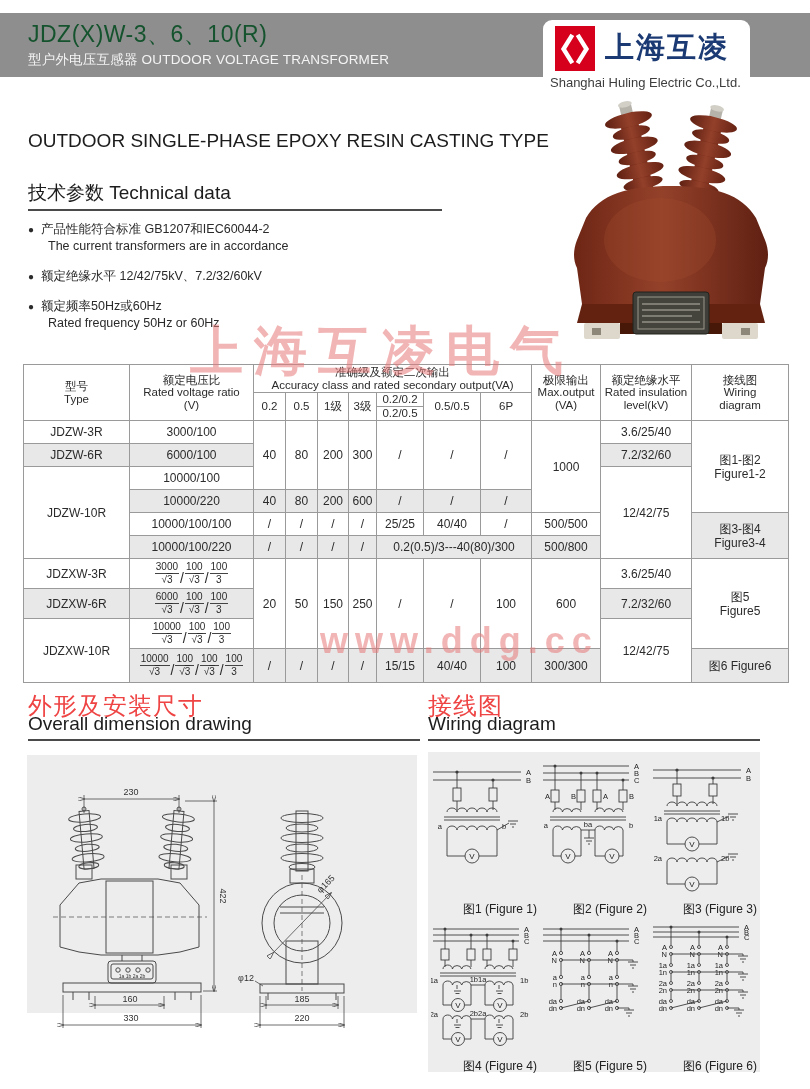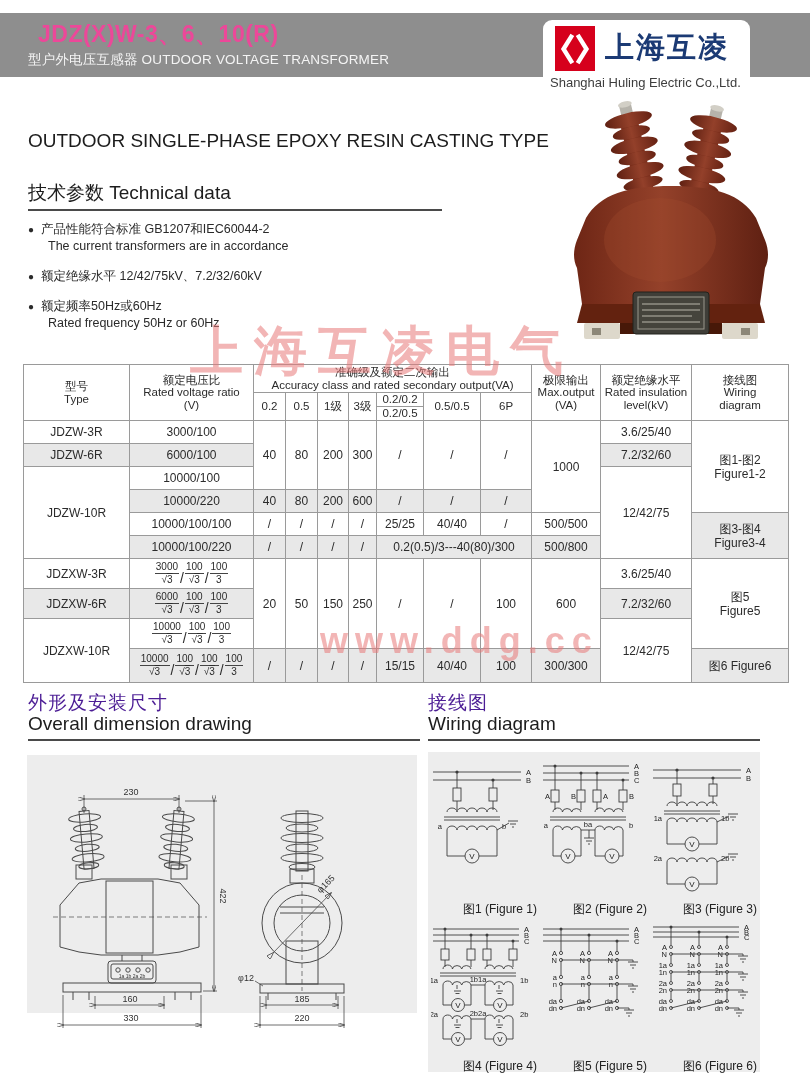--- a/index.html
+++ b/index.html
@@ -1,21 +1,21 @@
 <!DOCTYPE html>
 <html><head>
 <meta charset="utf-8">
 <style>
   html,body{margin:0;padding:0;background:#fff}
   .page{position:relative;width:810px;height:1089px;background:#fff;overflow:hidden;
         font-family:"Liberation Sans","DejaVu Sans",sans-serif;color:#222}
 
   
   .band{position:absolute;left:0;top:13px;width:810px;height:64px;background:#8e8e8e}
-  .title-cn{position:absolute;left:38px;top:19px;font-size:23px;font-weight:bold;color:#ec4899;letter-spacing:.5px}
+  .title-cn{position:absolute;left:28px;top:19px;font-size:23px;font-weight:normal;color:#14532d;letter-spacing:.5px}
   .title-sub{position:absolute;left:28px;top:51px;font-size:13.5px;color:#f4f4f4;letter-spacing:.2px}
   .logo-panel{position:absolute;left:543px;top:20px;width:207px;height:76px;background:#fff;border-radius:9px}
   .logo-sq{position:absolute;left:12px;top:6px;width:40px;height:45px;background:#d6001c;display:flex;align-items:center;justify-content:center}
   .brand-cn{position:absolute;left:62px;top:8px;font-size:29px;font-weight:bold;color:#1b3a74;letter-spacing:2px;white-space:nowrap}
   .company{position:absolute;left:7px;top:55px;font-size:13px;color:#3d3d3d;white-space:nowrap}
 
   
   .intro-cn{position:absolute;left:28px;top:103px;font-size:20px;font-weight:bold;color:#1c1c1c;letter-spacing:1px}
   .intro-en{position:absolute;left:28px;top:130px;font-size:19px;color:#1c1c1c}
   .tech-head{position:absolute;left:28px;top:180px;font-size:19px;color:#1c1c1c}
@@ -43,21 +43,21 @@
   tbody tr.t34{height:34px}
   td.sh,th.sh{background:#e8e8e8}
   .frac{display:inline-flex;align-items:flex-end;vertical-align:middle}
   .fpart{display:inline-block;text-align:center;font-size:10px;line-height:10px}
   .fpart .num{display:block;border-bottom:1px solid #444;padding:0 1px 1px}
   .fpart .dn{display:block;padding-top:1px}
   .ov{text-decoration:overline}
   .fsl{font-size:14px;margin:0 1px;color:#2b2b2b}
 
   
-  .sec-cn{position:absolute;font-size:19px;color:#4c1d95;letter-spacing:1px}
+  .sec-cn{position:absolute;font-size:24px;color:#ef4444;letter-spacing:1px}
   .sec-en{position:absolute;font-size:19px;color:#1c1c1c}
   .panel{position:absolute;background:#ededed}
   .panelL{left:27px;top:755px;width:390px;height:258px}
   .panelR{left:428px;top:752px;width:332px;height:320px}
 
   .dimsvg path,.dimsvg rect,.dimsvg circle,.dimsvg ellipse{stroke:#4a4a4a;stroke-width:1;fill:none}
   .dimsvg .dsh{stroke-dasharray:5 3;stroke-width:.7}
   .dimsvg .dim{stroke-width:.8}
   .dimsvg text{stroke:none;fill:#333;font-size:9px;text-anchor:middle;font-family:"Liberation Sans",sans-serif}
   .dimsvg .tiny{font-size:5px}

